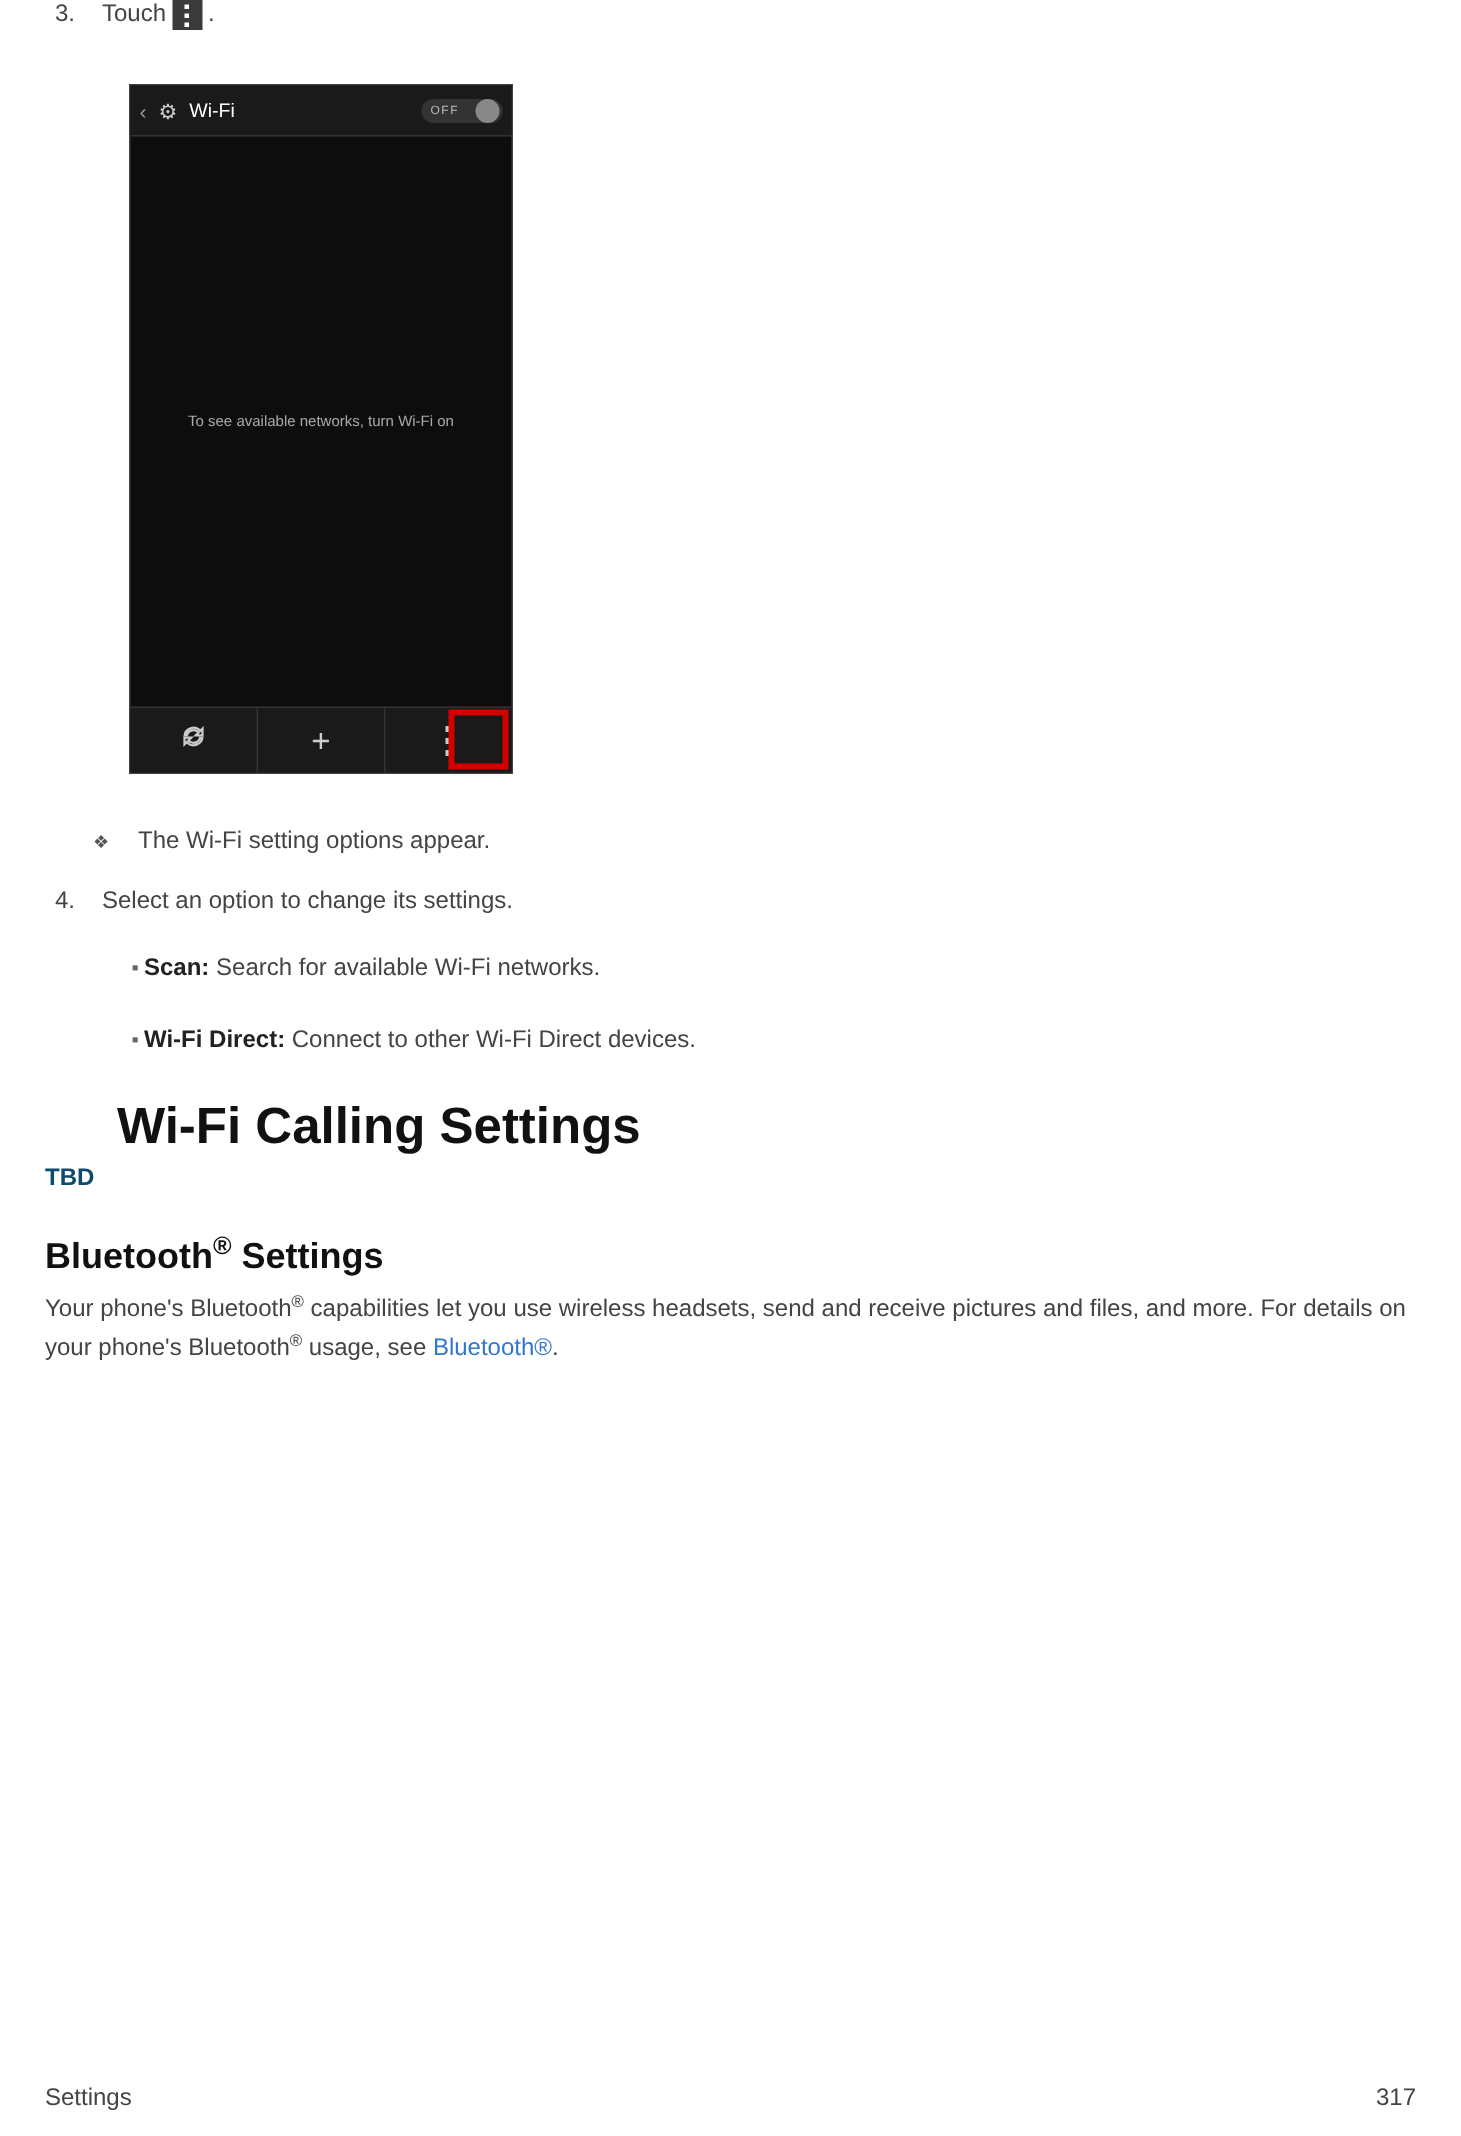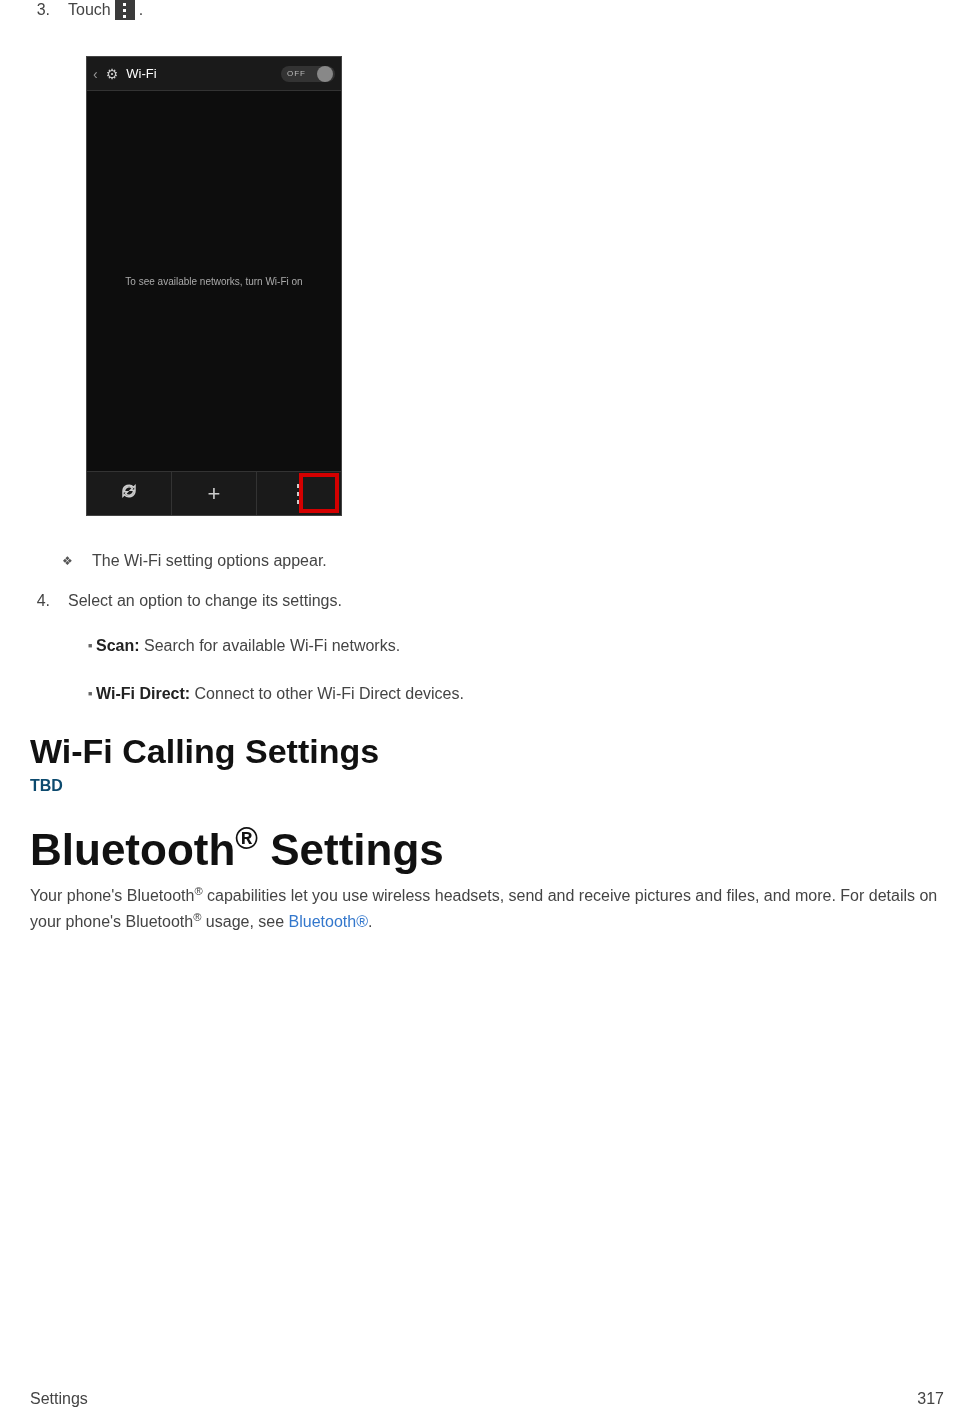--- a/index.html
+++ b/index.html
@@ -189,22 +189,22 @@
     }
     .sub-item-text { flex: 1; }
     .sub-item-text b { color: #222; }
     h1 {
       font-family: Verdana, Geneva, sans-serif;
       font-weight: bold;
       color: #111;
       margin-top: 26px;
       margin-bottom: 6px;
     }
-    .h1-wifi-calling { font-size: 34px; }
-    .h1-bluetooth { font-size: 44px; margin-top: 26px; }
+    .h1-wifi-calling { font-size: 34px; margin-left: 48px; }
+    .h1-bluetooth { font-size: 24px; margin-top: 26px; }
     .tbd { color: #0c4a6e; margin-top: 4px; margin-bottom: 4px; font-weight: bold; }
     .para {
       color: #444;
       line-height: 1.55;
       margin-top: 8px;
     }
     sup.reg { font-size: 0.7em; vertical-align: super; }
     a.link { color: #3377cc; text-decoration: none; }
     .footer {
       position: absolute;

